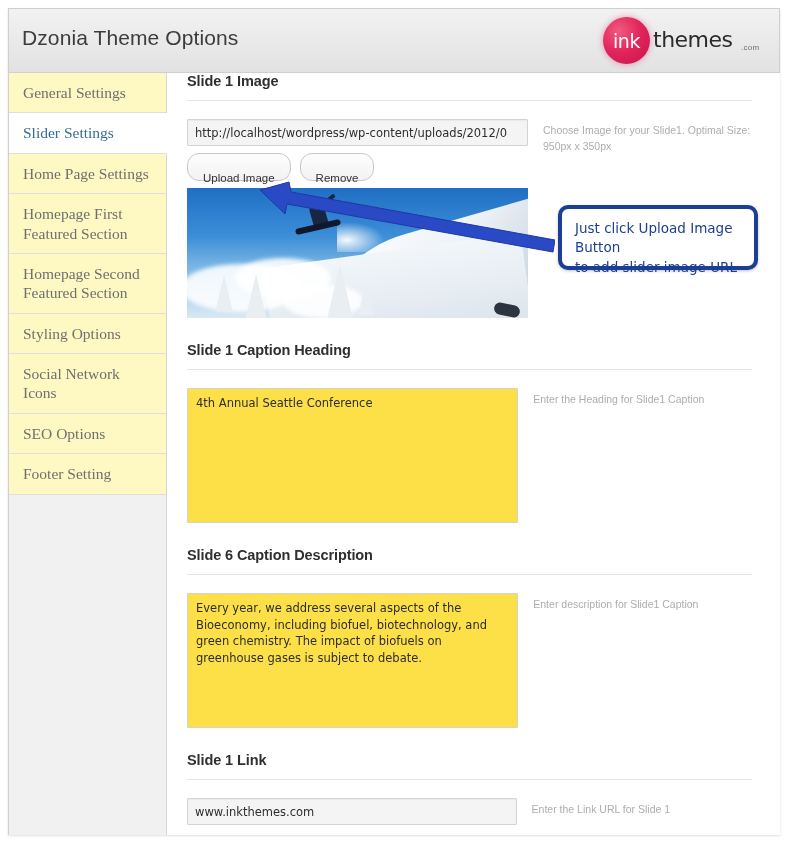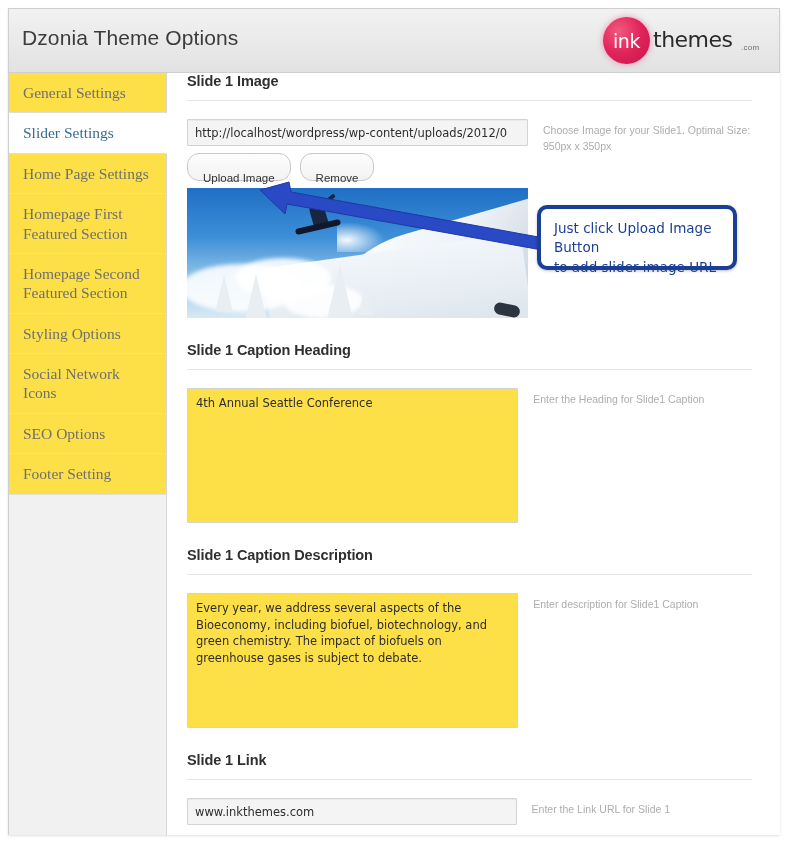--- a/index.html
+++ b/index.html
@@ -105,21 +105,21 @@
   .nav { list-style: none; margin: 0; padding: 0; }
   .nav-item {
     position: relative;
     padding: 10px 12px 10px 14px;
     font-family: "Liberation Serif", serif;
     font-size: 15.5px;
     color: #6f6f6f;
     border-bottom: 1px solid #dedede;
     line-height: 1.25;
     cursor: pointer;
-    background: #fde047;
+    background: #fef9c3;
   }
   .nav-item.active {
     background: #ffffff;
     color: #3a6c8f;
     border-right: 1px solid #ffffff;
     margin-right: -1px;
   }
   .nav-fill {
     background: #f1f1f1;
     height: 300px;
@@ -290,21 +290,21 @@
     right: 8px; bottom: 2px;
     width: 26px; height: 12px;
     background: #2c3440;
     border-radius: 6px;
     transform: rotate(12deg);
   }
 
   
   .callout {
     position: absolute;
-    left: 537px; top: 205px;
+    left: 558px; top: 205px;
     width: 200px; height: 65px;
     background: #ffffff;
     border: 4px solid #1b3f94;
     border-radius: 10px;
     z-index: 30;
     box-shadow: 0 1px 3px rgba(0,0,0,.25);
   }
   .callout-text {
     padding: 10px 12px 0 13px;
     font-size: 13.5px;
@@ -391,21 +391,21 @@
         <div style="margin-top:24px">
           <h2 class="section-title">Slide 1 Caption Heading</h2>
           <div class="rule"></div>
           <div class="field-row">
             <textarea class="textarea" style="">4th Annual Seattle Conference</textarea>
             <div class="help">Enter the Heading for Slide1 Caption</div>
           </div>
         </div>
 
         <div style="margin-top:24px">
-          <h2 class="section-title">Slide 1 Caption Description</h2>
+          <h2 class="section-title">Slide 6 Caption Description</h2>
           <div class="rule"></div>
           <div class="field-row">
             <textarea class="textarea" style="">Every year, we address several aspects of the Bioeconomy, including biofuel, biotechnology, and green chemistry. The impact of biofuels on greenhouse gases is subject to debate.</textarea>
             <div class="help">Enter description for Slide1 Caption</div>
           </div>
         </div>
 
         <div style="margin-top:24px">
           <h2 class="section-title">Slide 1 Link</h2>
           <div class="rule"></div>

